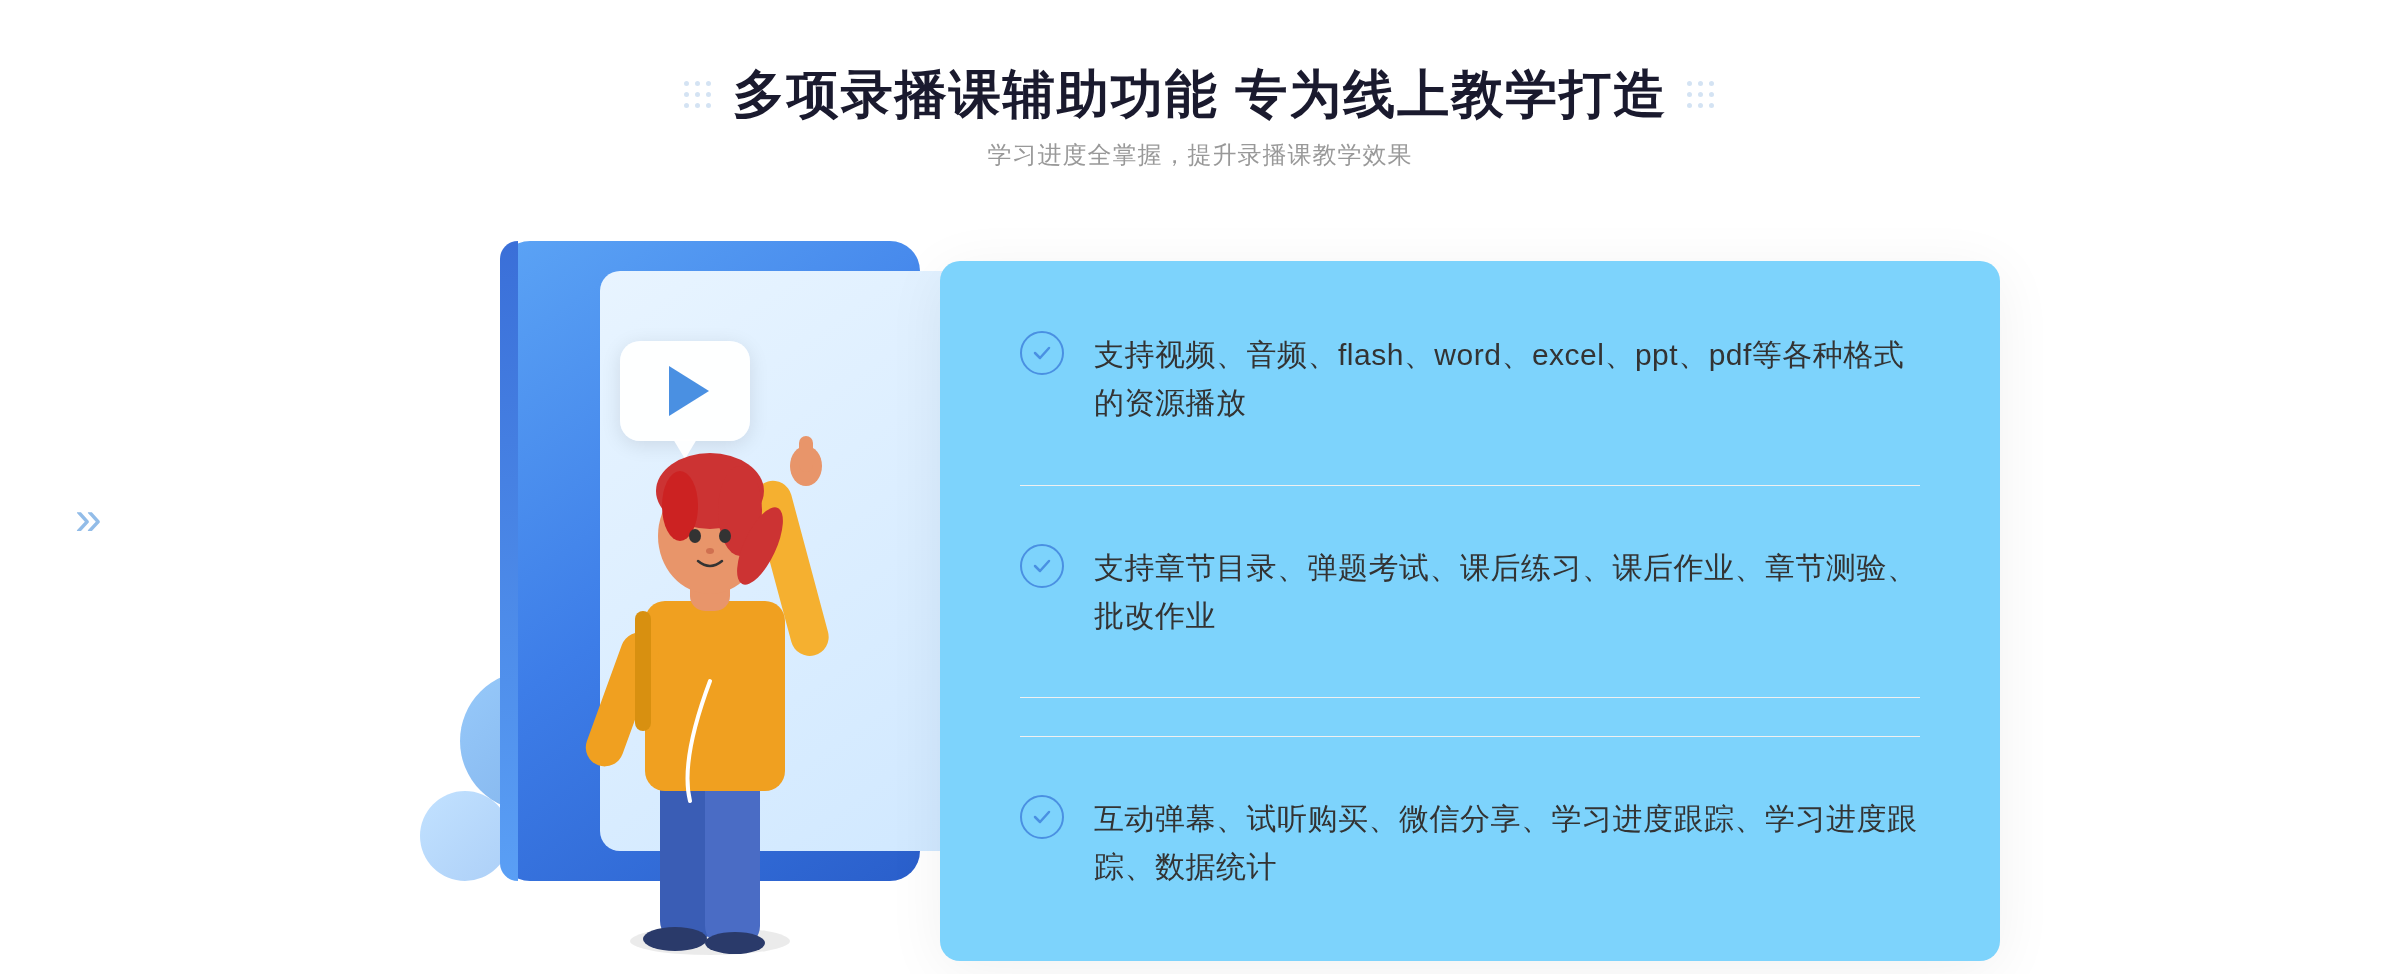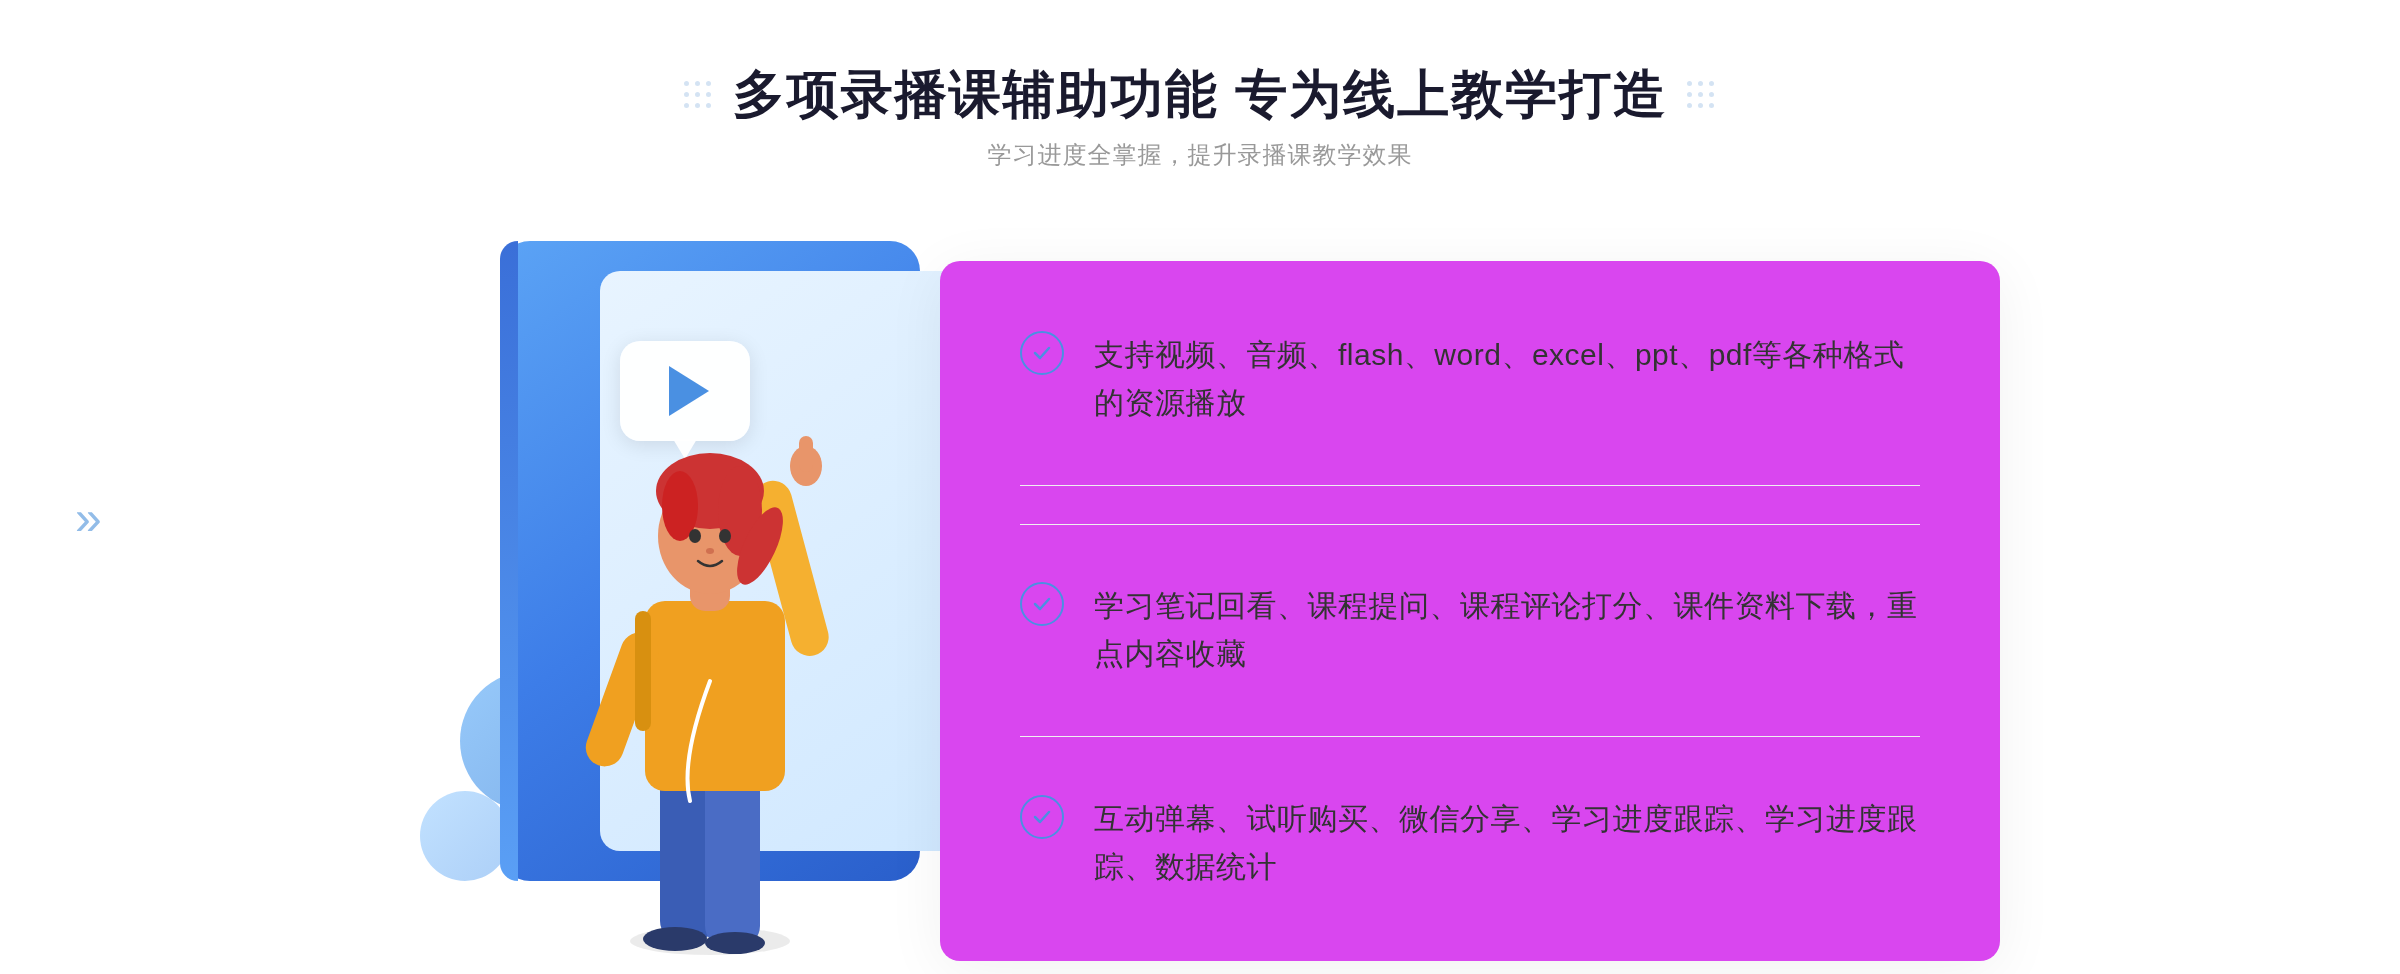--- a/index.html
+++ b/index.html
@@ -240,21 +240,21 @@
 
     
     .figure-svg {
       width: 100%;
       height: 100%;
     }
 
     
     .features-panel {
       flex: 1;
-      background: #d946ef;
+      background: #7dd3fc;
       border-radius: 20px;
       padding: 50px 80px;
       box-shadow: 0 10px 60px rgba(0,0,0,0.06);
       margin-left: -40px;
       margin-top: 40px;
       height: 700px;
       z-index: 10;
       display: flex;
       flex-direction: column;
       justify-content: space-between;
@@ -471,31 +471,31 @@
         <div class="check-circle">
           <svg width="24" height="24" viewBox="0 0 24 24" fill="none">
             <path d="M5 12l5 5L19 7" stroke="#4a90e2" stroke-width="2.5" stroke-linecap="round" stroke-linejoin="round"></path>
           </svg>
         </div>
         <span class="feature-text">支持视频、音频、flash、word、excel、ppt、pdf等各种格式的资源播放</span>
       </div>
 
       <div class="divider"></div>
 
-
-      <div class="divider"></div>
-
       <div class="feature-item">
         <div class="check-circle">
           <svg width="24" height="24" viewBox="0 0 24 24" fill="none">
             <path d="M5 12l5 5L19 7" stroke="#4a90e2" stroke-width="2.5" stroke-linecap="round" stroke-linejoin="round"></path>
           </svg>
         </div>
-        <span class="feature-text">学习笔记回看、课程提问、课程评论打分、课件资料下载，重点内容收藏</span>
-      </div>
+        <span class="feature-text">支持章节目录、弹题考试、课后练习、课后作业、章节测验、批改作业</span>
+      </div>
+
+      <div class="divider"></div>
+
 
       <div class="divider"></div>
 
       <div class="feature-item">
         <div class="check-circle">
           <svg width="24" height="24" viewBox="0 0 24 24" fill="none">
             <path d="M5 12l5 5L19 7" stroke="#4a90e2" stroke-width="2.5" stroke-linecap="round" stroke-linejoin="round"></path>
           </svg>
         </div>
         <span class="feature-text">互动弹幕、试听购买、微信分享、学习进度跟踪、学习进度跟踪、数据统计</span>

